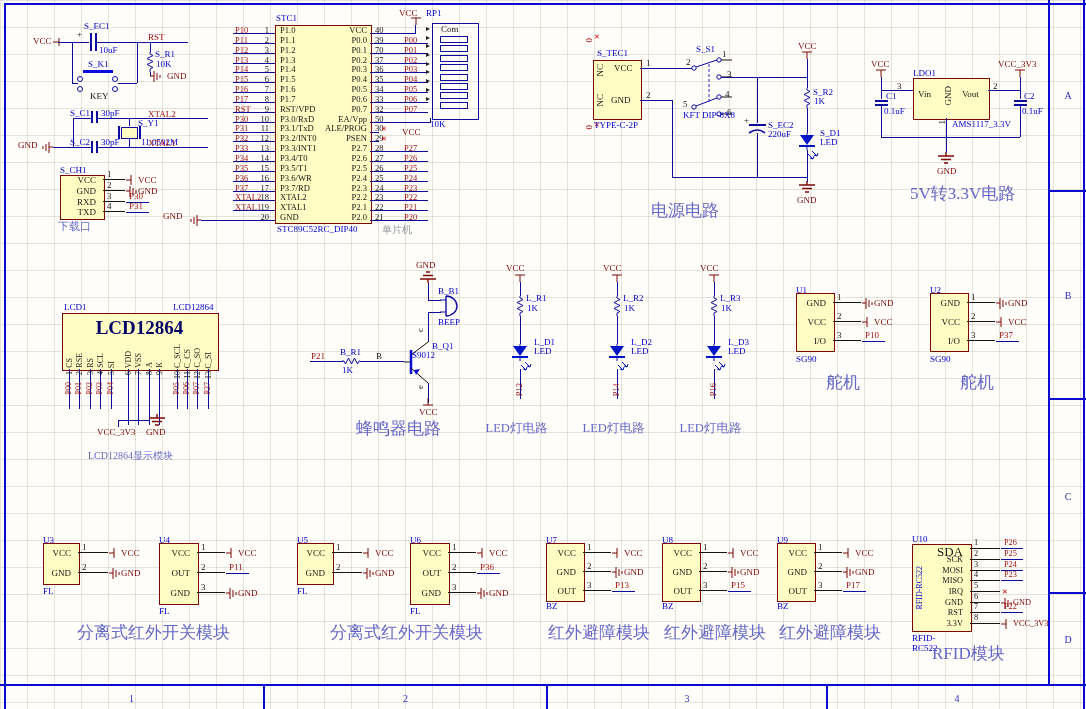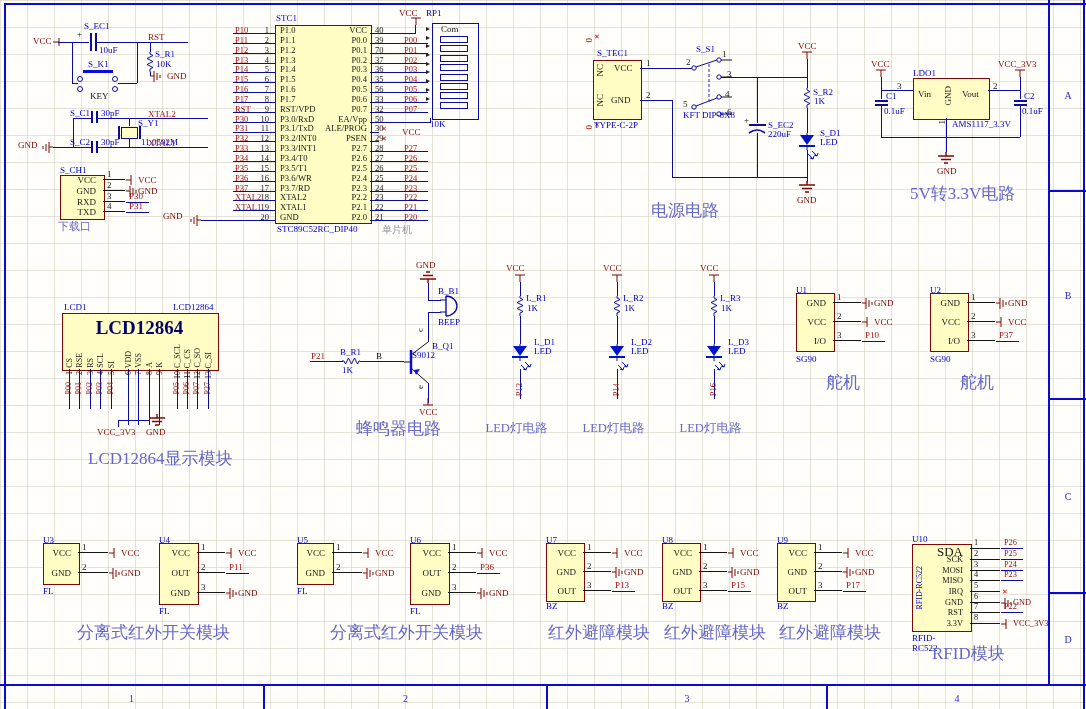--- a/index.html
+++ b/index.html
@@ -413,21 +413,21 @@
       <span class="net">P03</span>
 
     </div>
       <div class="mrrow t-net">
       <span class="num">35</span>
       <div class="wire"></div>
       <span class="net">P04</span>
 
     </div>
       <div class="mrrow t-net">
-      <span class="num">56</span>
+      <span class="num">34</span>
       <div class="wire"></div>
       <span class="net">P05</span>
 
     </div>
       <div class="mrrow t-net">
       <span class="num">33</span>
       <div class="wire"></div>
       <span class="net">P06</span>
 
     </div>
@@ -772,21 +772,21 @@
     </div>
     </div>
   <div class="wh" style="left:128px;top:420px;width:22px"></div>
   <div class="wv" style="left:118px;top:420px;height:7px"></div>
   <div class="wh" style="left:118px;top:420px;width:10px"></div>
   <svg class="g" width="18" height="12" style="left:148px;top:414px">
       <path d="M9,0 V4 M1,4 H17 M4,7.5 H14 M7,11 H11" stroke="#7d0707" stroke-width="1.4" fill="none"></path>
     </svg>
   <span class="t pow" style="left:97px;top:428px">VCC_3V3</span>
   <span class="t pow" style="left:146px;top:428px">GND</span>
-  <span class="cap" style="left:88px;top:450px;font-size:17px">LCD12864显示模块</span>
+  <span class="cap" style="left:88px;top:450px;font-size:10px">LCD12864显示模块</span>
 
   <span class="t pow" style="left:416px;top:261px">GND</span>
   <svg class="g" width="18" height="12" style="left:419px;top:271px">
       <path d="M9,12 V8 M1,8 H17 M4,4.5 H14 M7,1 H11" stroke="#7d0707" stroke-width="1.4" fill="none"></path>
     </svg>
   <div class="wv" style="left:428px;top:283px;height:17px"></div>
   <span class="t blu" style="left:438px;top:287px">B_B1</span>
   <svg class="g" width="20" height="22" style="left:440px;top:295px">
     <path d="M6,1 V21 M6,1 A11,10 0 0 1 6,21" stroke="#0b0b9e" fill="none" stroke-width="1.4"></path>
     <path d="M0,5 H6 M0,17 H6" stroke="#0b0b9e" fill="none"></path>

